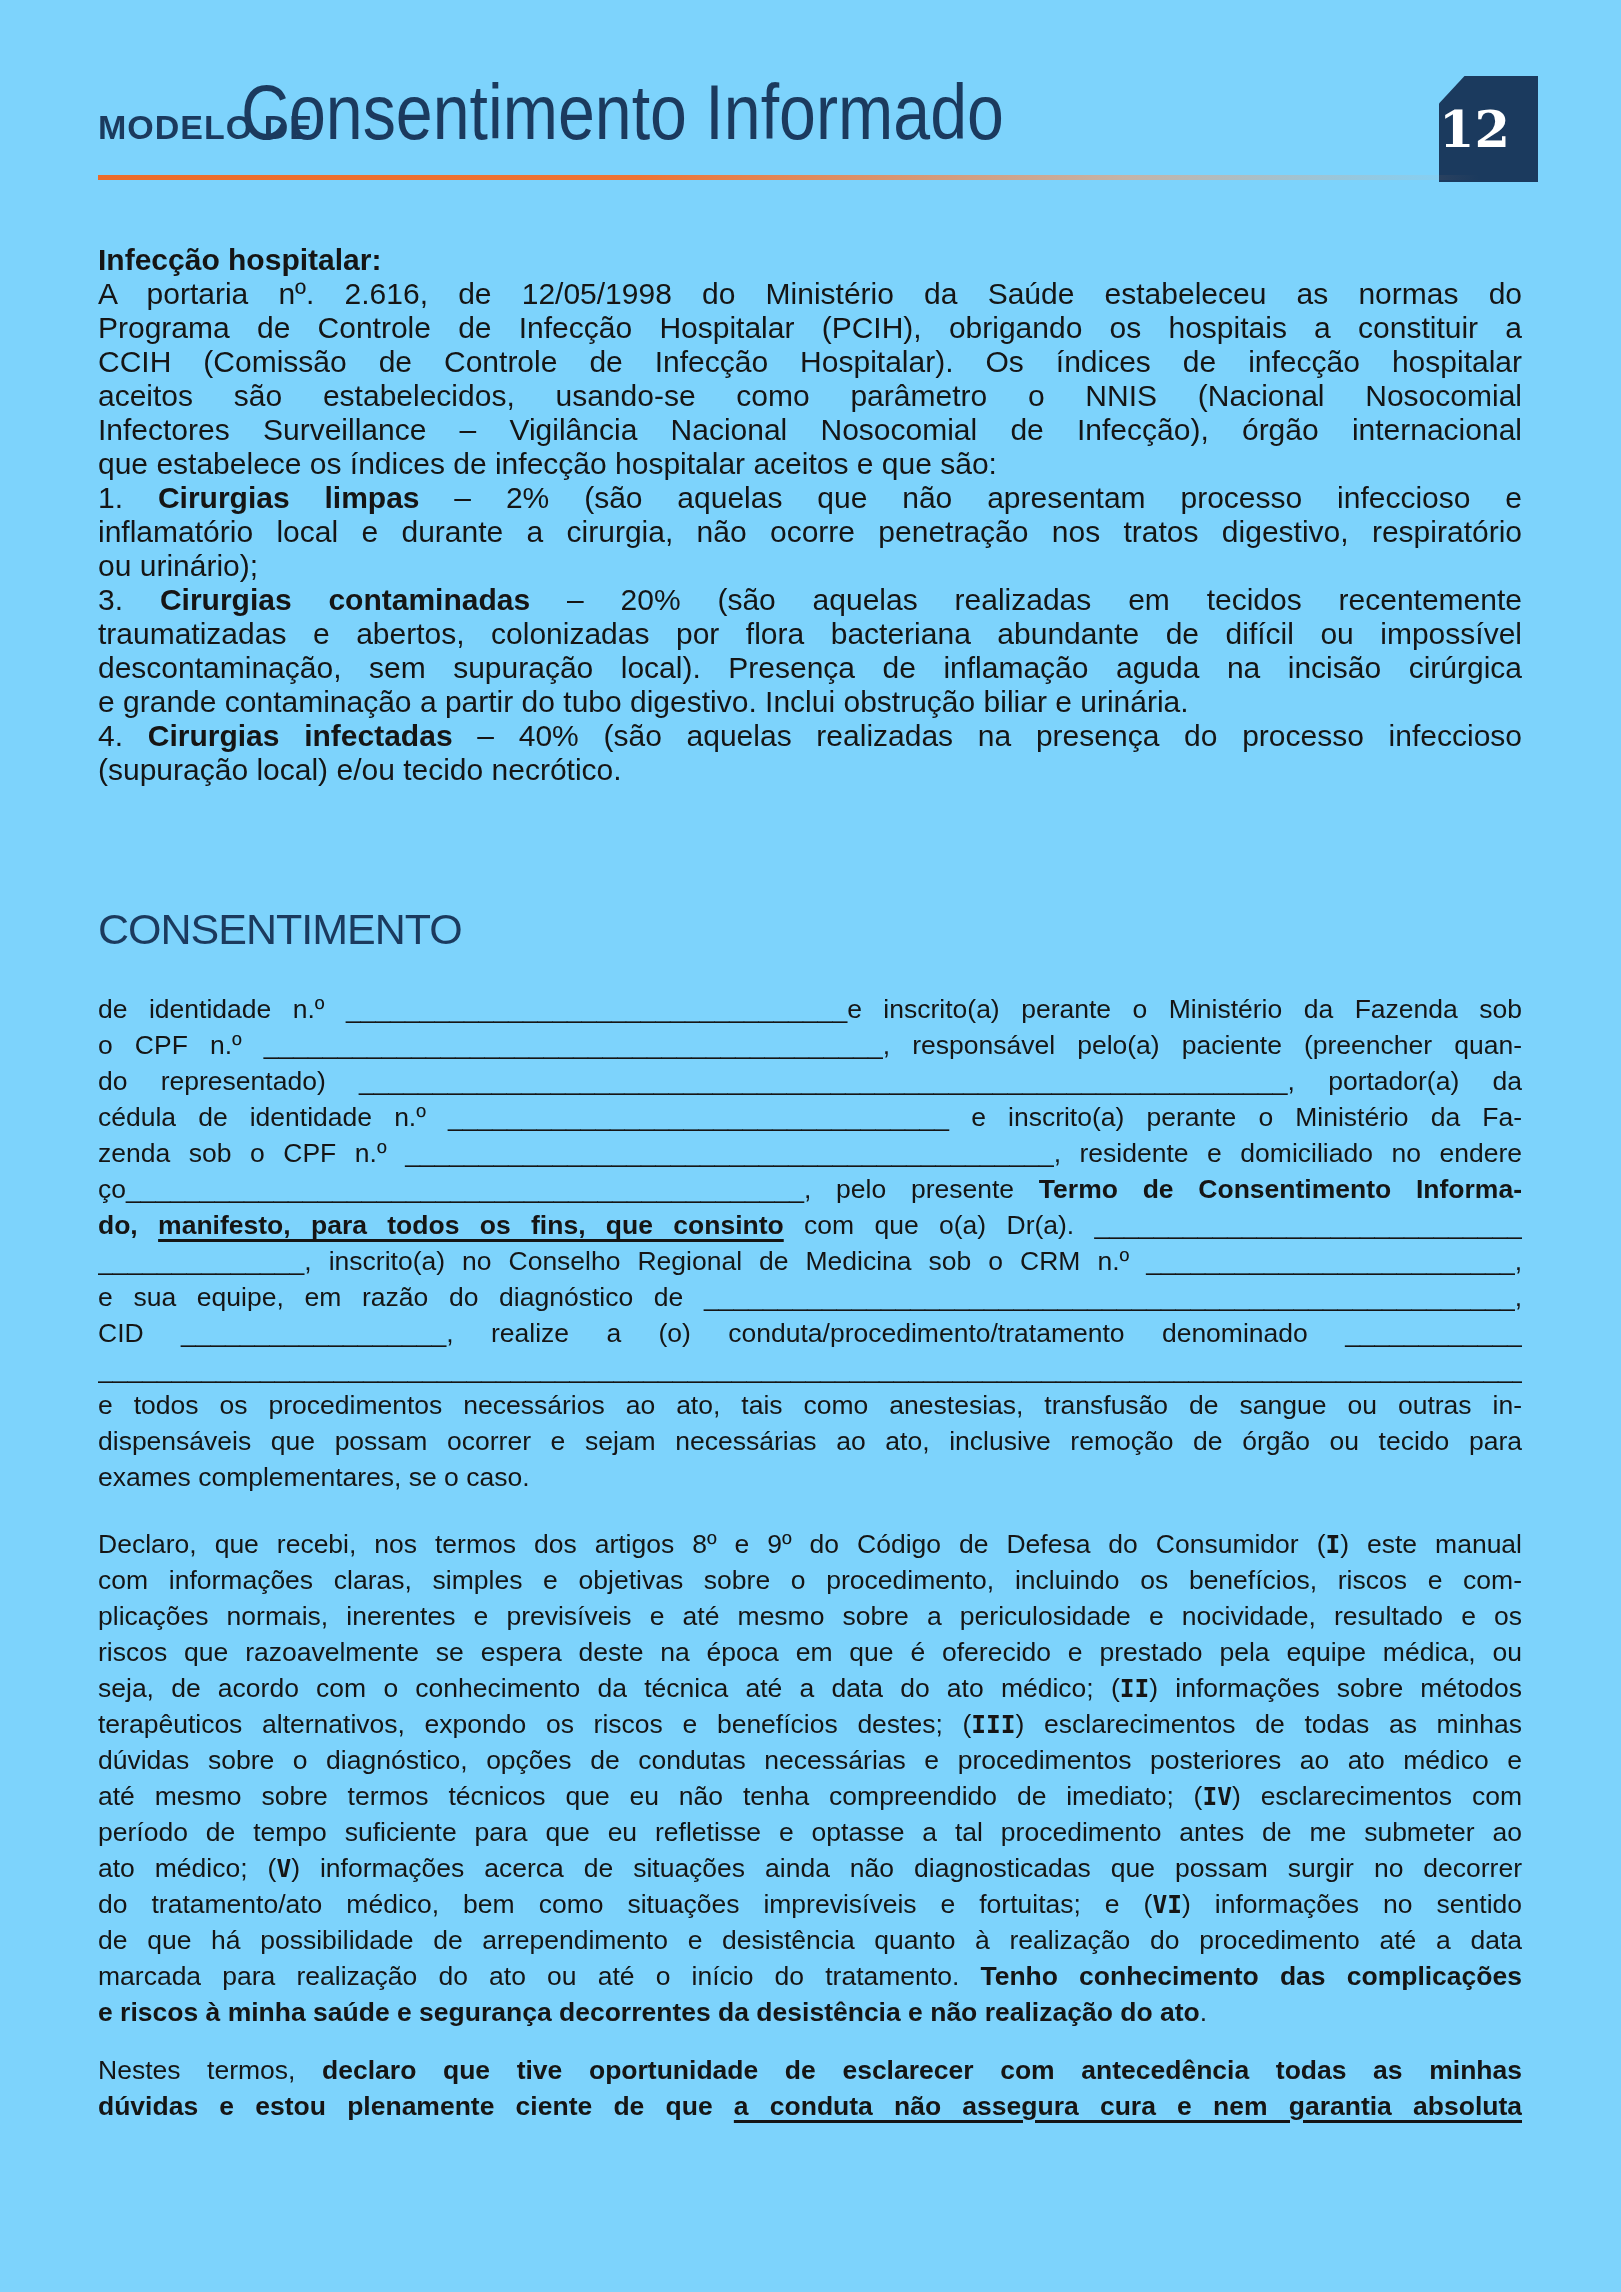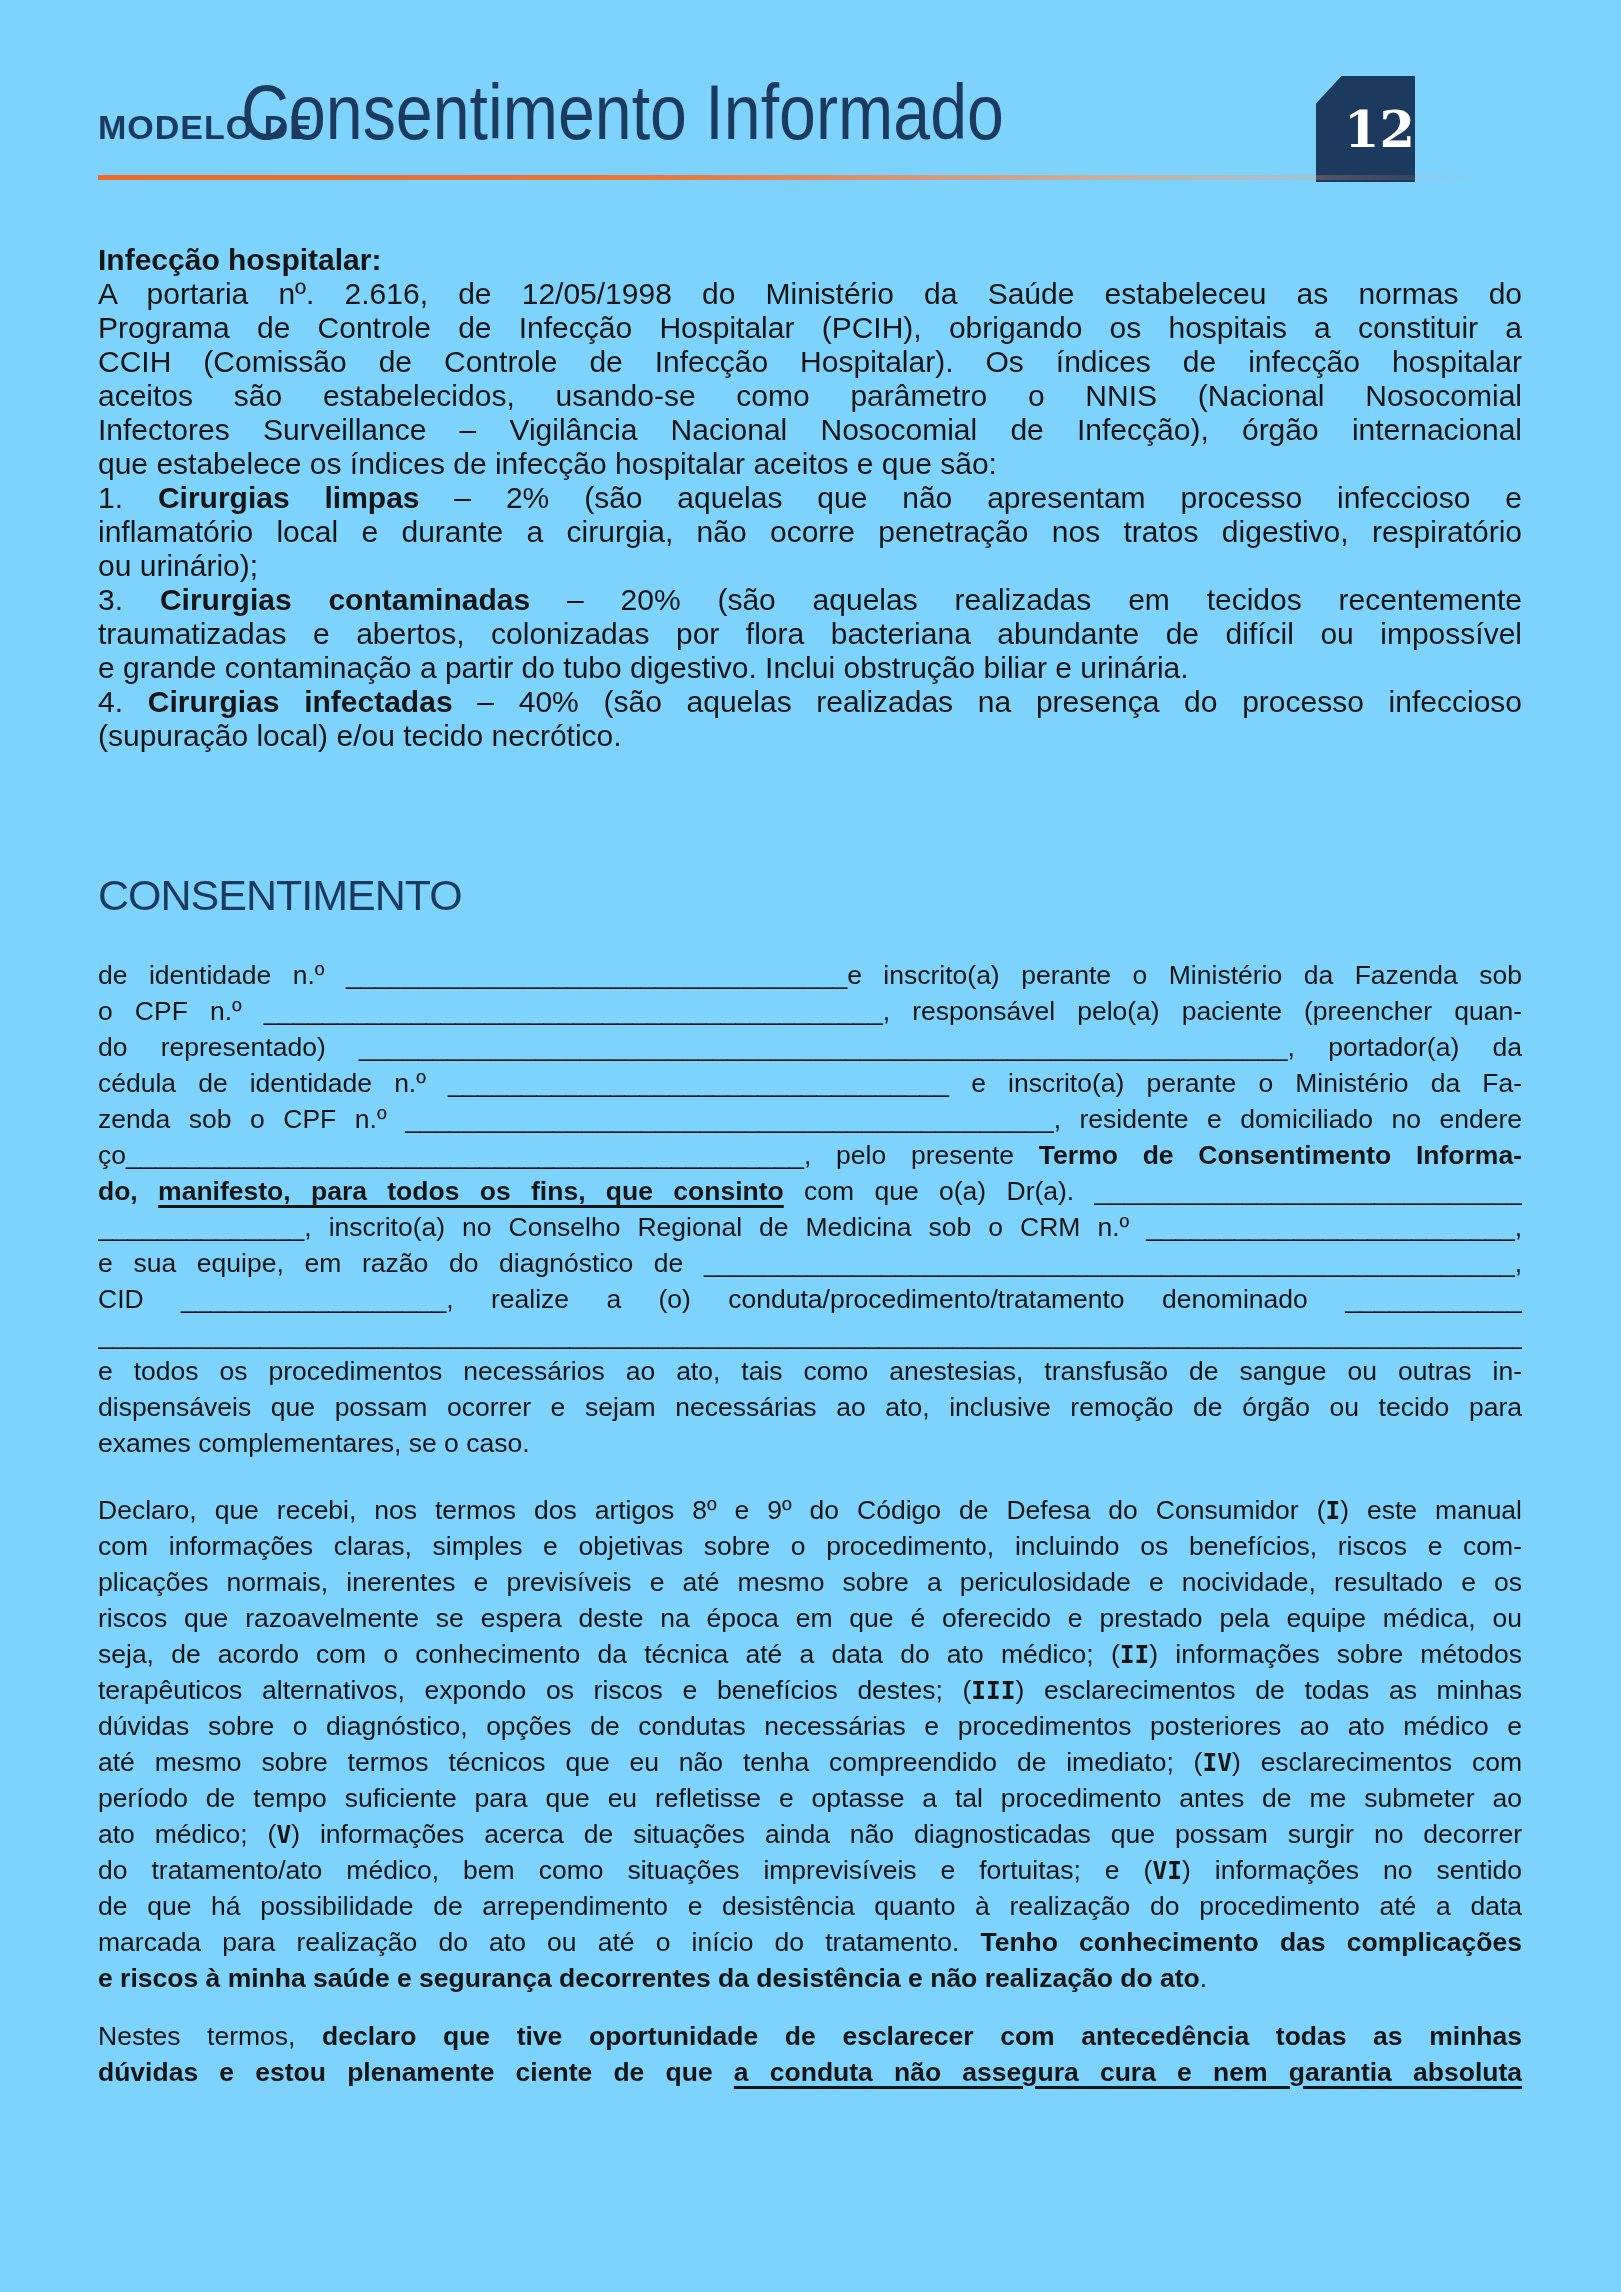--- a/index.html
+++ b/index.html
@@ -5,23 +5,23 @@
   html,body{margin:0;padding:0;background:#e8e8e8;}
   .page{position:relative;width:1621px;height:2293px;background:#7dd3fc;overflow:hidden;
         font-family:"Liberation Sans",sans-serif;color:#151515;}
   
   .kicker{position:absolute;left:98px;top:110px;font:700 34px/1 "Liberation Sans",sans-serif;
           color:var(--navy,#1b3a5e);letter-spacing:1px;}
   .bigtitle{position:absolute;left:241px;top:73px;font:400 78px/1 "Liberation Sans",sans-serif;
           color:var(--navy,#1b3a5e);transform:scaleX(.85);transform-origin:0 0;white-space:nowrap;}
   .rule{position:absolute;left:98px;top:175px;width:1424px;height:4.9px;
         background:linear-gradient(90deg,var(--orange,#ec6b29) 0%,#ee7334 38%,rgba(244,157,110,.6) 72%,rgba(255,255,255,0) 97%);}
-  .badge{position:absolute;left:1316px;top:76px;width:99px;height:106px;background:var(--navy,#1b3a5e);
+  .badge{position:absolute;left:1439px;top:76px;width:99px;height:106px;background:var(--navy,#1b3a5e);
          clip-path:polygon(25.5px 0,99px 0,99px 106px,0 106px,0 27.4px);
-         display:flex;align-items:center;justify-content:flex-end;}
+         display:flex;align-items:center;justify-content:flex-start;}
   .badge span{font:700 51px/1 "DejaVu Serif",serif;color:#ffffff;}
   
   main{position:absolute;left:98px;top:0;width:1424px;}
   section{display:block;}
   .para{margin:0;}
   .ln{text-align:justify;text-align-last:justify;overflow:hidden;}
   .ln.last{text-align:left;text-align-last:auto;}
   .ln.fill{white-space:nowrap;text-align:left;text-align-last:auto;}
   .intro{margin-top:243px;font:30px/34px "Liberation Sans",sans-serif;}
   .intro .ln{height:34px;}
@@ -63,20 +63,21 @@
           <div class="ln last"><span class="">que estabelece os índices de infecção hospitalar aceitos e que são:</span></div>
         </div>
         <div class="para">
           <div class="ln"><span class="">1. </span><span class="b">Cirurgias limpas</span><span class=""> – 2% (são aquelas que não apresentam processo infeccioso e</span></div>
           <div class="ln"><span class="">inflamatório local e durante a cirurgia, não ocorre penetração nos tratos digestivo, respiratório</span></div>
           <div class="ln last"><span class="">ou urinário);</span></div>
         </div>
         <div class="para">
           <div class="ln"><span class="">3. </span><span class="b">Cirurgias contaminadas</span><span class=""> – 20% (são aquelas realizadas em tecidos recentemente</span></div>
           <div class="ln"><span class="">traumatizadas e abertos, colonizadas por flora bacteriana abundante de difícil ou impossível</span></div>
+          <div class="ln"><span class="">descontaminação, sem supuração local). Presença de inflamação aguda na incisão cirúrgica</span></div>
           <div class="ln last"><span class="">e grande contaminação a partir do tubo digestivo. Inclui obstrução biliar e urinária.</span></div>
         </div>
         <div class="para">
           <div class="ln"><span class="">4. </span><span class="b">Cirurgias infectadas</span><span class=""> – 40% (são aquelas realizadas na presença do processo infeccioso</span></div>
           <div class="ln last"><span class="">(supuração local) e/ou tecido necrótico.</span></div>
         </div>
       </section>
     <h2 class="consent-heading">CONSENTIMENTO</h2>
     <section class="consent">
         <div class="para">

